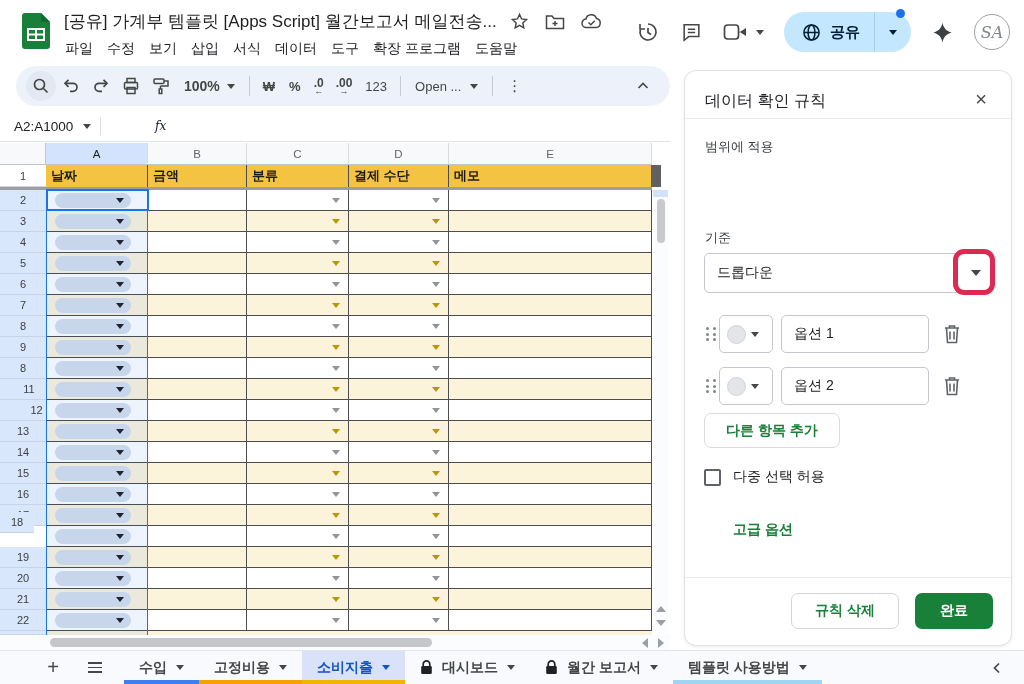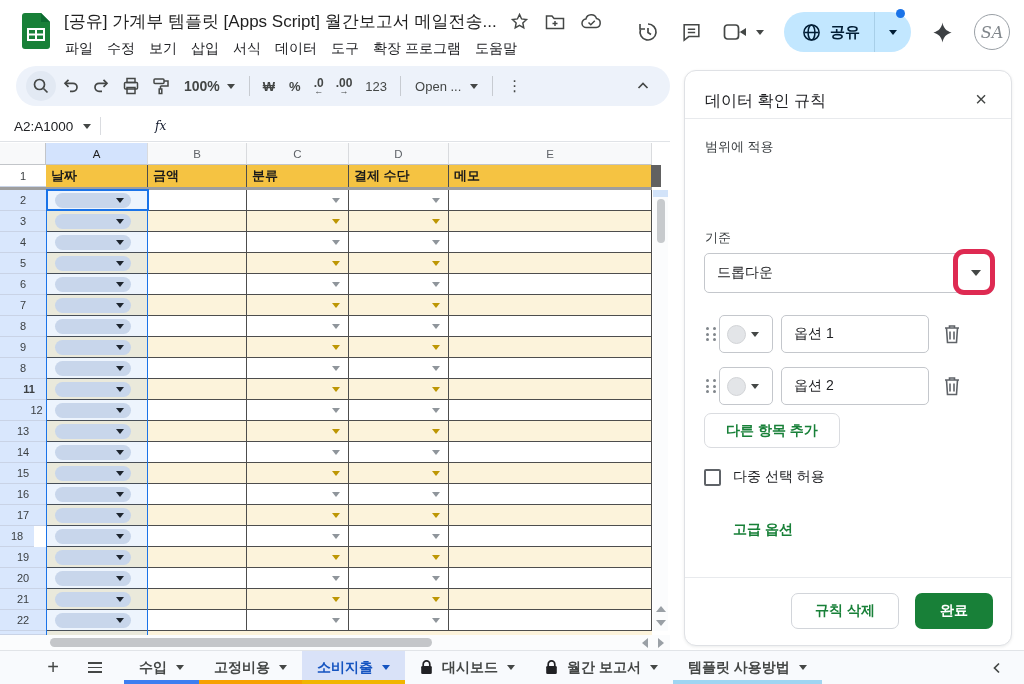--- a/index.html
+++ b/index.html
@@ -411,21 +411,21 @@
       </div>
     </div>
     <div class="cell dcell row-white" style="left: 148px; top: 215px; width: 99px; height: 21px;"></div>
     <div class="cell dcell row-white" style="left: 247px; top: 215px; width: 102px; height: 21px;">
       <div class="dd-caret dd-gray"></div>
     </div>
     <div class="cell dcell row-white" style="left: 349px; top: 215px; width: 100px; height: 21px;">
       <div class="dd-caret dd-gray"></div>
     </div>
     <div class="cell dcell row-white" style="left: 449px; top: 215px; width: 203px; height: 21px;"></div>
-    <div class="cell rowno selrange" style="left: 0px; top: 236px; width: 58px; height: 21px; font-weight: bold;">11</div>
+    <div class="cell rowno selrange" style="left: 0px; top: 236px; width: 58px; height: 21px;">11</div>
     <div class="cell dcell row-cream" style="left: 46px; top: 236px; width: 102px; height: 21px;">
       <div class="chip">
         <div class="chip-caret" style="right: 7px; top: 5px; position: absolute;"></div>
       </div>
     </div>
     <div class="cell dcell row-cream" style="left: 148px; top: 236px; width: 99px; height: 21px;"></div>
     <div class="cell dcell row-cream" style="left: 247px; top: 236px; width: 102px; height: 21px;">
       <div class="dd-caret dd-gold"></div>
     </div>
     <div class="cell dcell row-cream" style="left: 349px; top: 236px; width: 100px; height: 21px;">
@@ -509,21 +509,21 @@
       </div>
     </div>
     <div class="cell dcell row-cream" style="left: 148px; top: 362px; width: 99px; height: 21px;"></div>
     <div class="cell dcell row-cream" style="left: 247px; top: 362px; width: 102px; height: 21px;">
       <div class="dd-caret dd-gold"></div>
     </div>
     <div class="cell dcell row-cream" style="left: 349px; top: 362px; width: 100px; height: 21px;">
       <div class="dd-caret dd-gold"></div>
     </div>
     <div class="cell dcell row-cream" style="left: 449px; top: 362px; width: 203px; height: 21px;"></div>
-    <div class="cell rowno selrange" style="left: 0px; top: 383px; width: 34px; height: 21px;">18</div>
+    <div class="cell rowno selrange" style="left: 0px; top: 369px; width: 34px; height: 21px;">18</div>
     <div class="cell dcell row-white" style="left: 46px; top: 383px; width: 102px; height: 21px;">
       <div class="chip">
         <div class="chip-caret" style="right: 7px; top: 5px; position: absolute;"></div>
       </div>
     </div>
     <div class="cell dcell row-white" style="left: 148px; top: 383px; width: 99px; height: 21px;"></div>
     <div class="cell dcell row-white" style="left: 247px; top: 383px; width: 102px; height: 21px;">
       <div class="dd-caret dd-gray"></div>
     </div>
     <div class="cell dcell row-white" style="left: 349px; top: 383px; width: 100px; height: 21px;">

